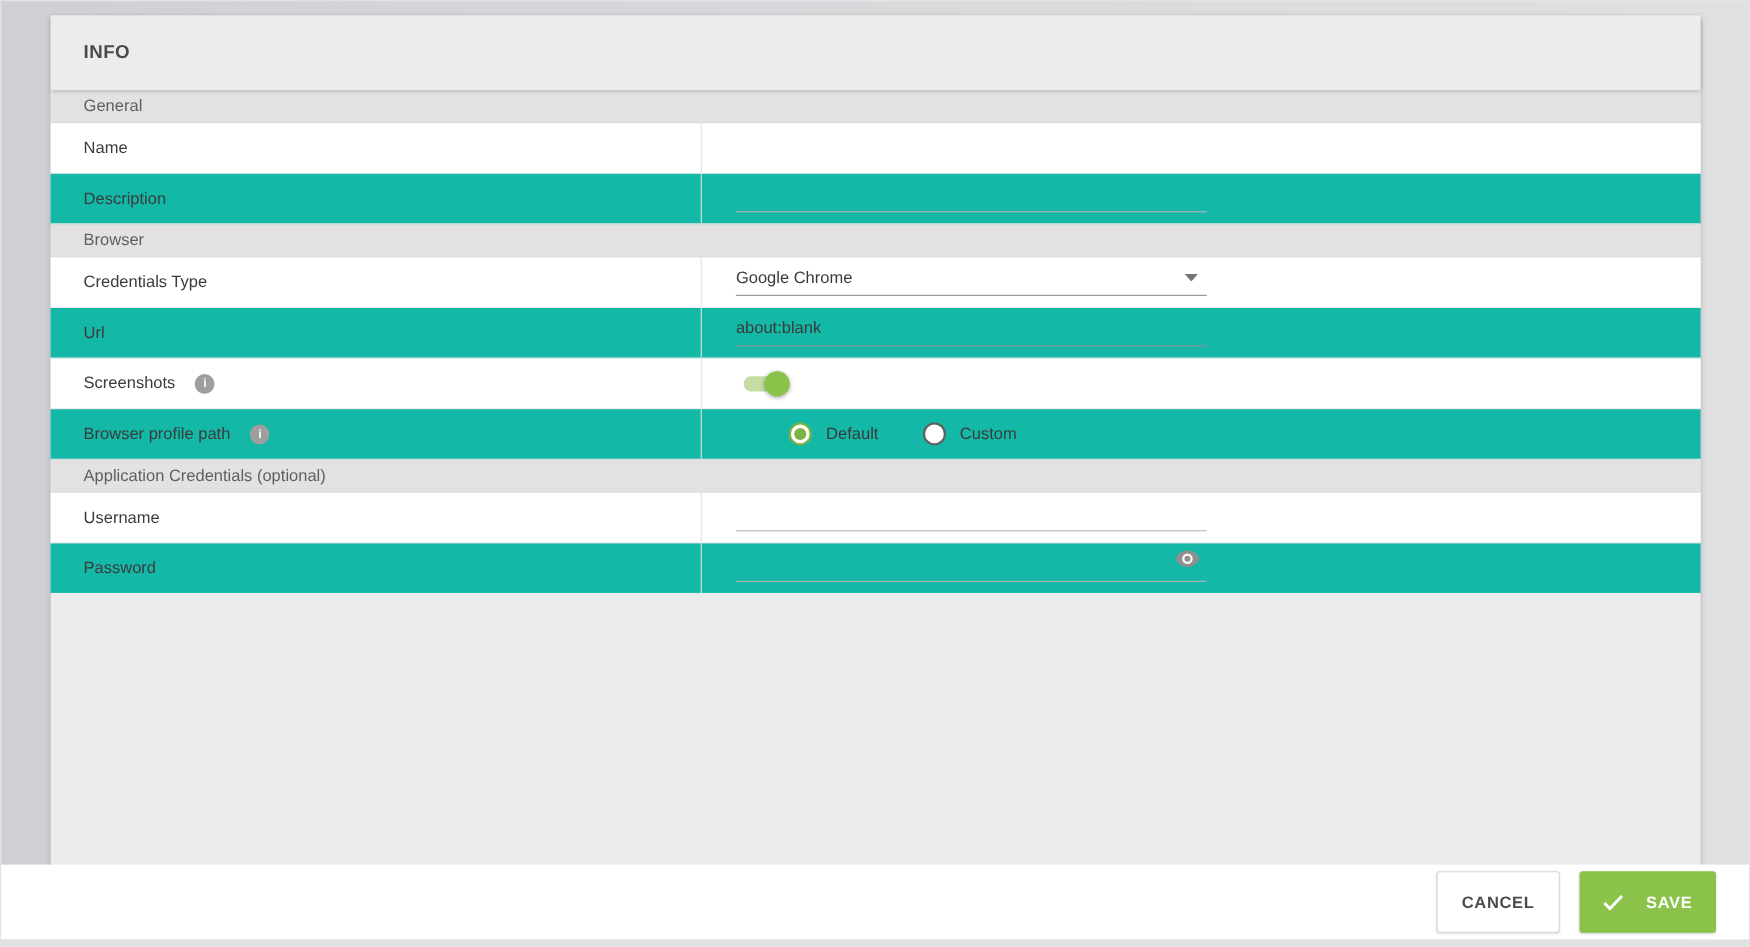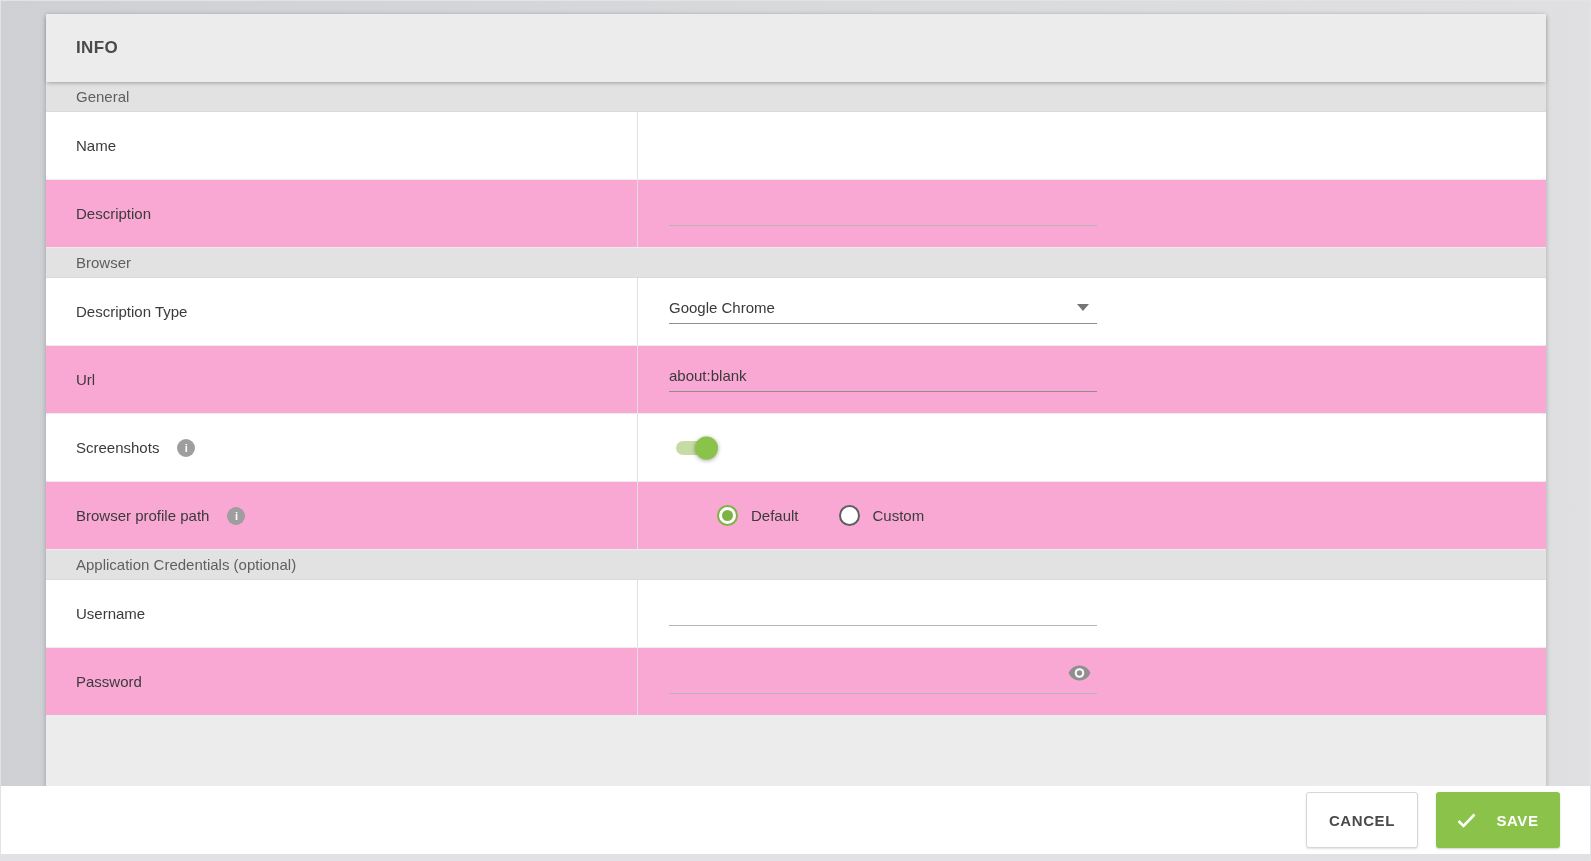--- a/index.html
+++ b/index.html
@@ -23,22 +23,22 @@
   .card-title { font-size:17px; font-weight:bold; color:#4a4a4a; letter-spacing:.4px; }
 
   .form { position:relative; z-index:2; }
 
   .section-bar {
     height:30px; display:flex; align-items:center; padding:0 30px;
     background:#e2e2e2; border-bottom:1px solid #dadada;
     font-size:15px; color:#5f5f5f;
   }
 
-  .row { display:flex; height:68px; background:#fff; border-bottom:1px solid #ececec; }
-  .row.alt { background:#f9a8d4; }
+  .row { display:flex; height:46px; background:#fff; border-bottom:1px solid #ececec; }
+  .row.alt { background:#14b8a6; }
 
   .row-label {
     width:592px; flex:0 0 592px; display:flex; align-items:center;
     padding:0 20px 0 30px; border-right:1px solid #e0e0e0;
     font-size:15px; color:#3b3b3b;
   }
   .row-value { flex:1; display:flex; align-items:center; padding-left:31px; }
 
   .info-icon {
     width:18px; height:18px; margin-left:18px; border-radius:50%;
@@ -138,21 +138,21 @@
           </div>
         </div>
       </div>
 
       <div class="section-bar">
         <span>Browser</span>
       </div>
 
       <div class="row">
         <div class="row-label">
-          <span>Description Type</span>
+          <span>Credentials Type</span>
         </div>
         <div class="row-value">
           <div class="select-box">
             <span class="select-value">Google Chrome</span>
             <span class="caret-icon"></span>
           </div>
         </div>
       </div>
 
       <div class="row alt">

